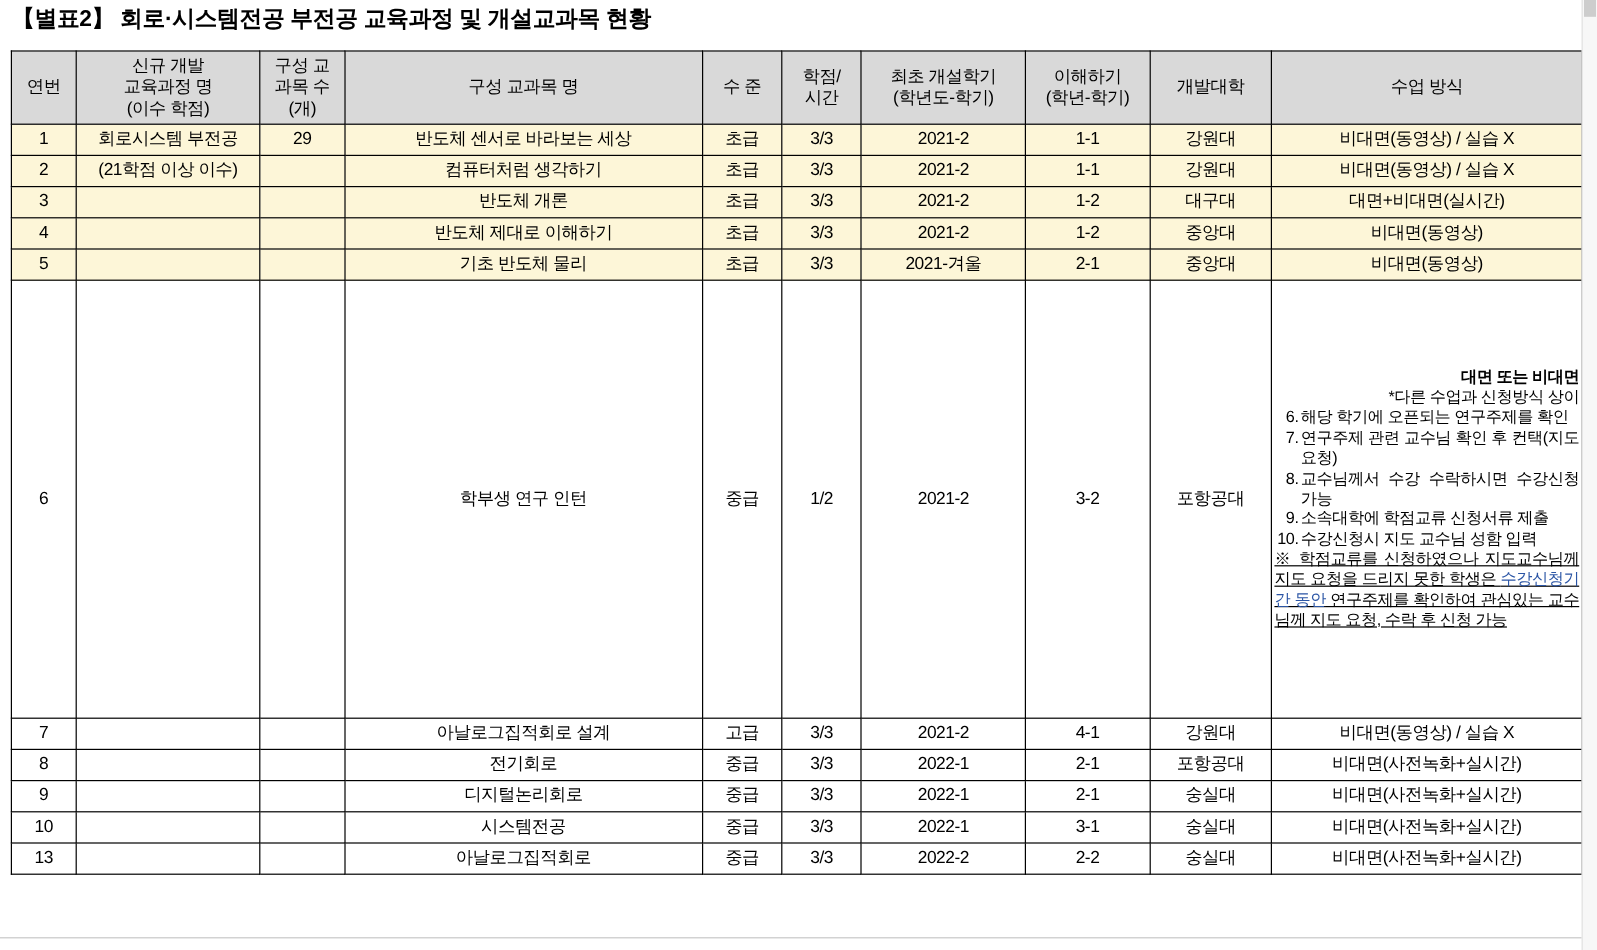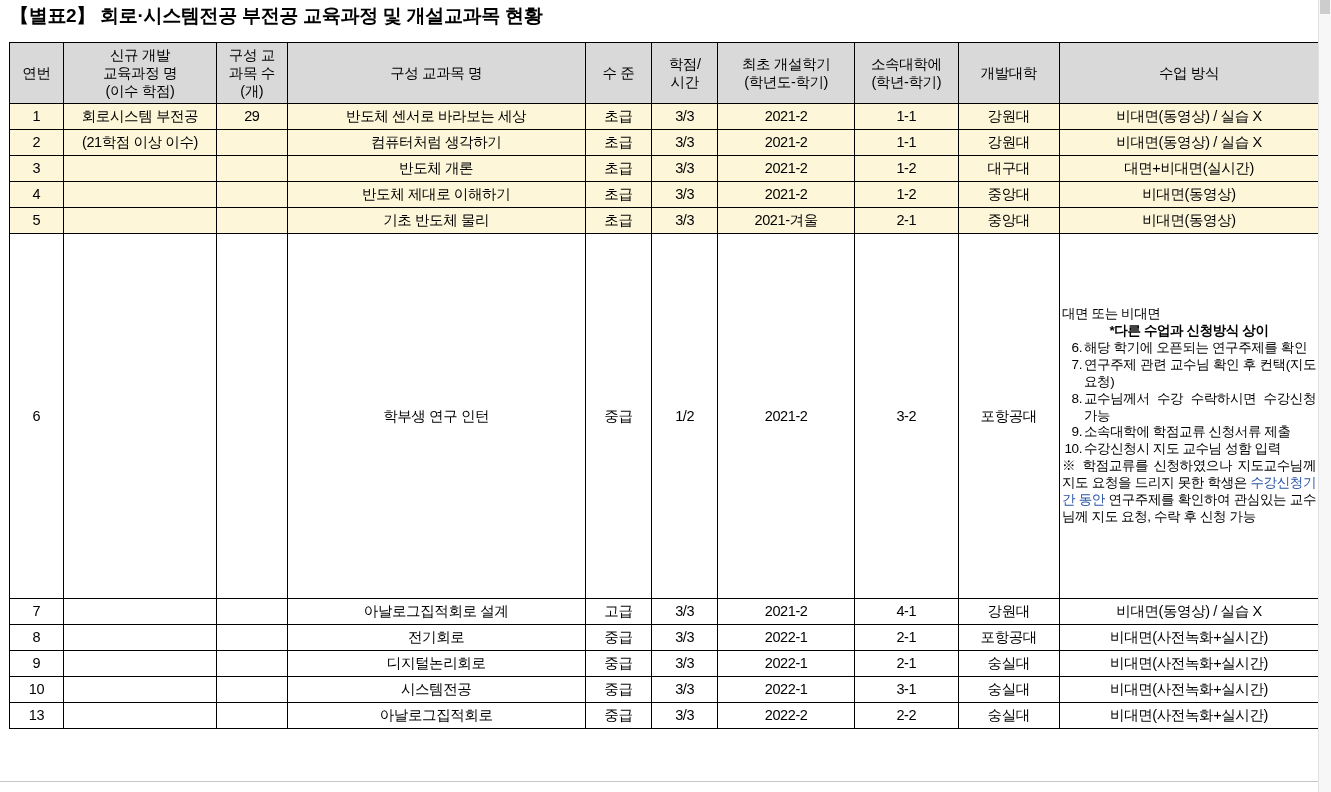--- a/index.html
+++ b/index.html
@@ -67,26 +67,26 @@
   }
   
   .method-detail {
     text-align: left;
     font-size: 13.5px;
     line-height: 1.22;
     padding: 2px 4px 2px 4px;
     vertical-align: top;
   }
   .method-detail .ctr {
-    text-align: left;
+    text-align: right;
+    font-weight: bold;
+  }
+  .method-detail .lead {
     font-weight: normal;
-  }
-  .method-detail .lead {
-    font-weight: bold;
-    text-align: center;
+    text-align: right;
   }
   .method-detail ol {
     margin: 0;
     padding-left: 22px;
     list-style-type: none;
   }
   .method-detail ol li {
     text-align: justify;
     text-justify: inter-character;
     margin: 0;
@@ -94,20 +94,21 @@
   }
   .method-detail ol li .num {
     position: absolute;
     left: -22px;
     width: 20px;
     text-align: right;
   }
   .method-detail .note {
     text-align: justify;
     text-justify: inter-character;
+    text-decoration: underline;
   }
   .method-detail .blue {
     color: #2b55a5;
   }
   .scroll-v {
     position: absolute;
     right: 0;
     top: 0;
     width: 12px;
     height: 792px;
@@ -170,21 +171,21 @@
 (이수 학점)</th>
         <th>구성 교
 과목 수
 (개)</th>
         <th>구성 교과목 명</th>
         <th>수 준</th>
         <th>학점/
 시간</th>
         <th>최초 개설학기
 (학년도-학기)</th>
-        <th>소속대학에
+        <th>이해하기
 (학년-학기)</th>
         <th>개발대학</th>
         <th>수업 방식</th>
       </tr>
     </thead>
     <tbody>
 
       <tr class="hl">
         <td>1</td>
         <td>회로시스템 부전공</td>

